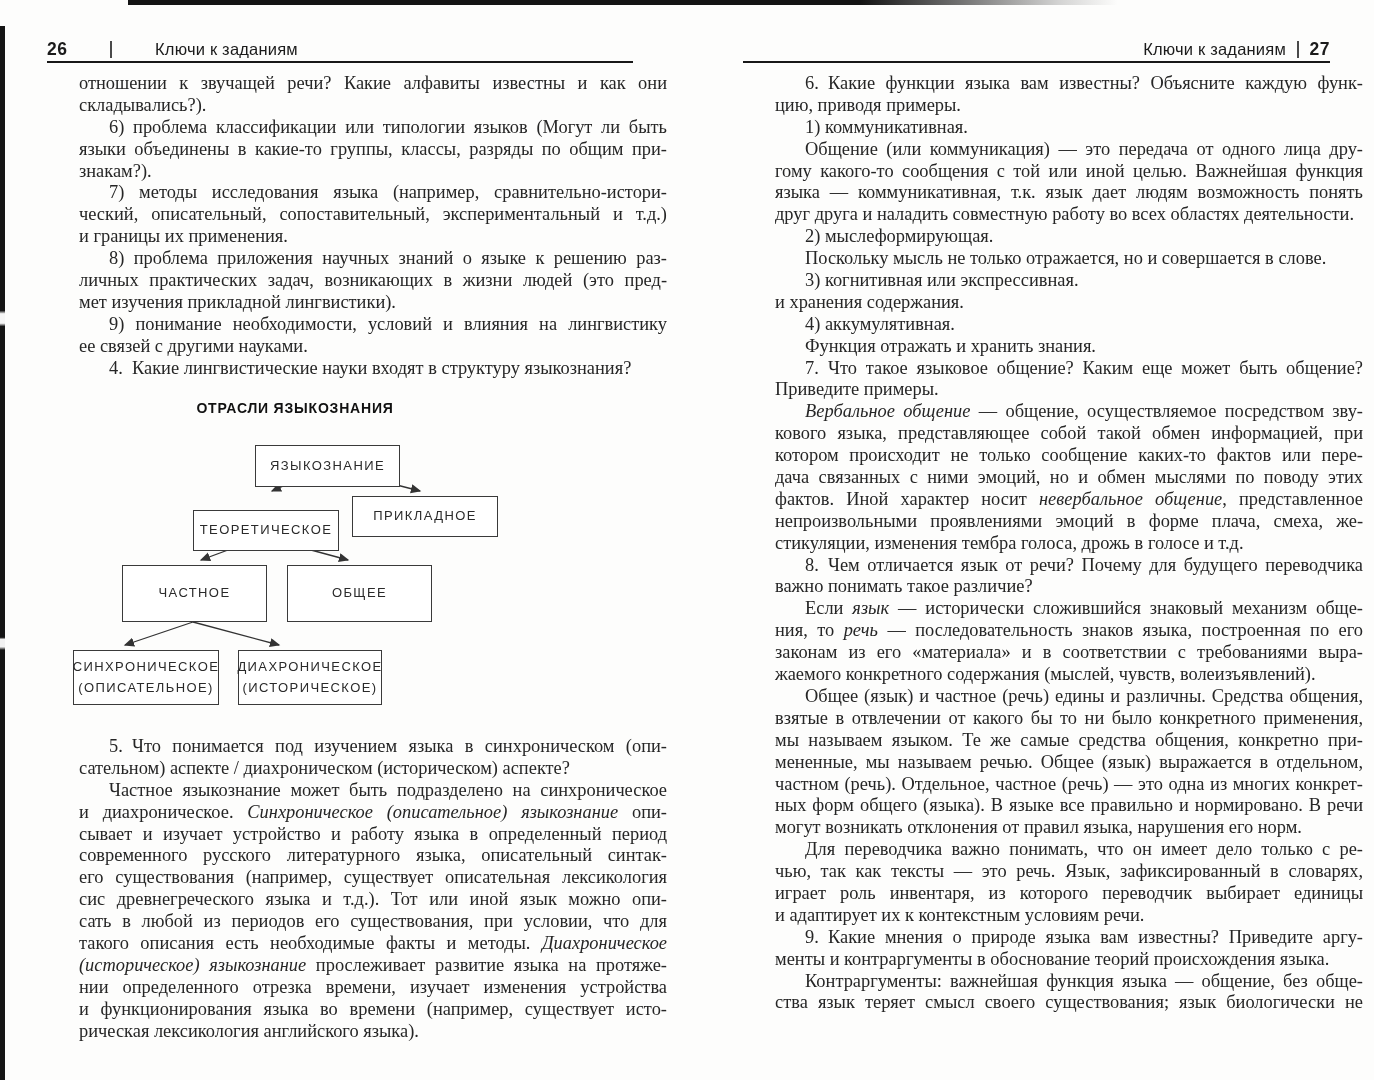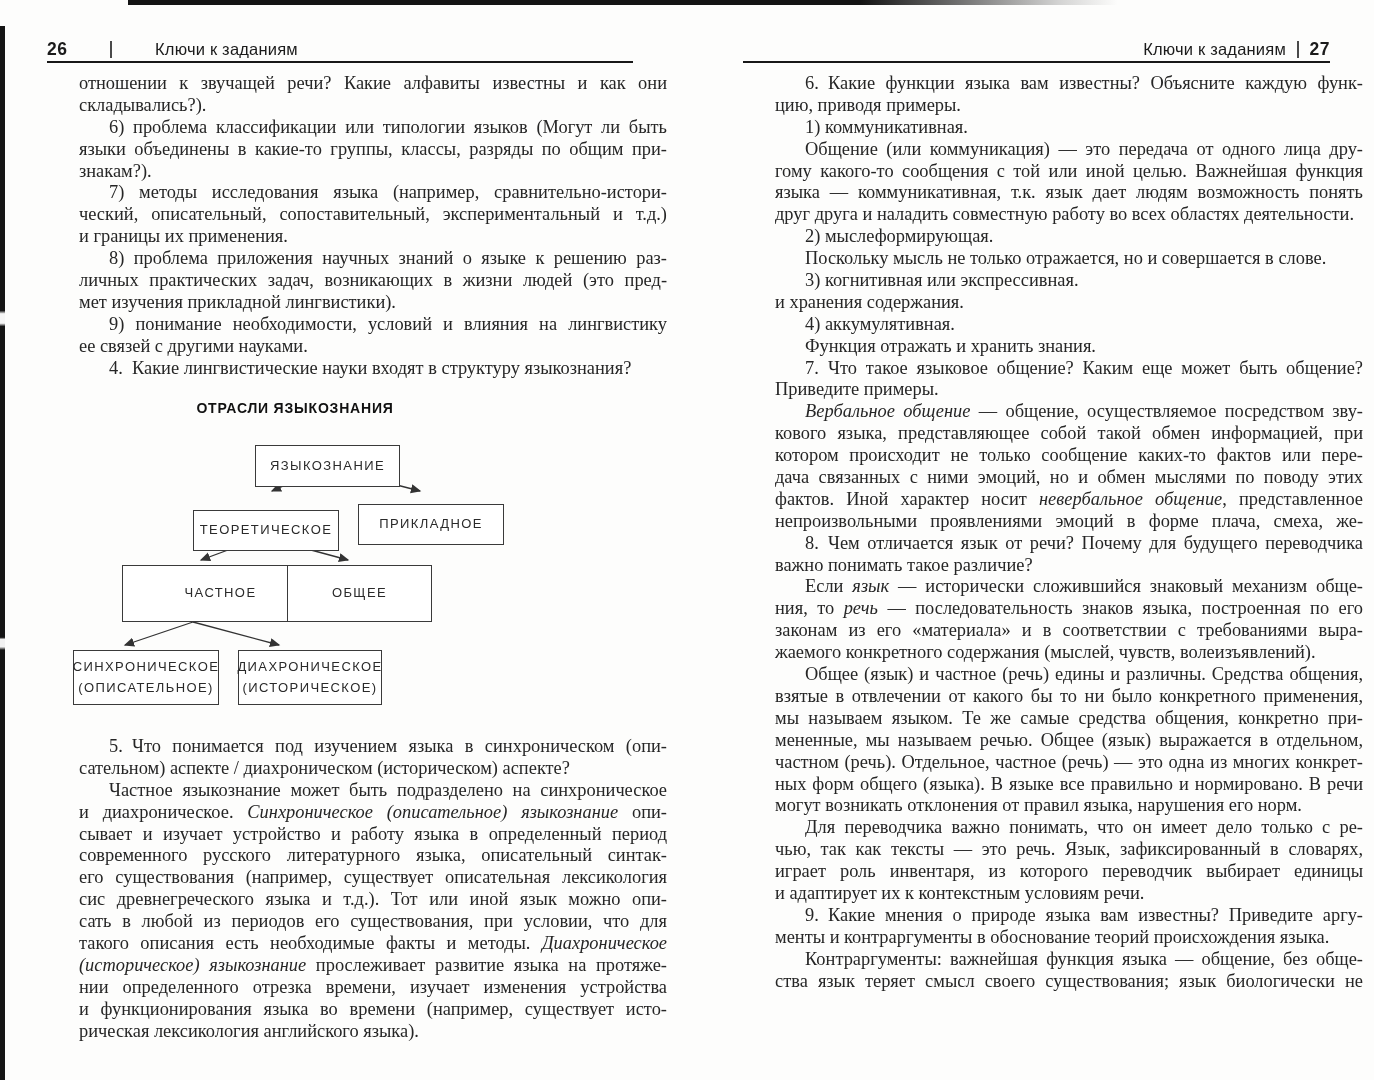--- a/index.html
+++ b/index.html
@@ -38,22 +38,22 @@
   .diagram{position:absolute;left:73px;top:398px;width:430px;height:316px;margin:0;}
   .dg-title{position:absolute;top:2px;left:14px;right:0;text-align:center;
     font-family:"Liberation Sans",sans-serif;font-weight:bold;font-size:14px;
     letter-spacing:.8px;color:#111;}
   .dg-arrows{position:absolute;left:0;top:0;width:430px;height:316px;}
   .dg-box{position:absolute;background:#fff;border:1.6px solid #3a3a3a;
     display:flex;flex-direction:column;align-items:center;justify-content:center;text-align:center;
     font-family:"Liberation Sans",sans-serif;font-size:13px;letter-spacing:1.4px;color:#2a2a2a;line-height:1.55;}
   .b-root{left:182px;top:13px;width:143px;height:40px;margin-top:34px;}
   .b-theo{left:120px;top:112px;width:144px;height:39px;}
-  .b-appl{left:285px;top:98px;width:144px;height:39px;margin-top:8px;}
-  .b-part{left:49px;top:167px;width:143px;height:55px;padding-left:26px;}
+  .b-appl{left:279px;top:98px;width:144px;height:39px;}
+  .b-part{left:49px;top:167px;width:143px;height:55px;}
   .b-gen{left:214px;top:167px;width:143px;height:55px;}
   .b-syn{left:0;top:252px;width:144px;height:53px;justify-content:center;}
   .b-dia{left:165px;top:252px;width:142px;height:53px;}
 </style>
 </head>
 <body>
 
 <div class="screen">
 
   <div class="artifact-top"></div>
@@ -165,20 +165,21 @@
         <div class="line ind end">4) аккумулятивная.</div>
         <div class="line ind end">Функция отражать и хранить знания.</div>
         <div class="line ind">7. Что такое языковое общение? Каким еще может быть общение?</div>
         <div class="line end">Приведите примеры.</div>
         <div class="line ind"><i>Вербальное общение</i> — общение, осуществляемое посредством зву-</div>
         <div class="line">кового языка, представляющее собой такой обмен информацией, при</div>
         <div class="line">котором происходит не только сообщение каких-то фактов или пере-</div>
         <div class="line">дача связанных с ними эмоций, но и обмен мыслями по поводу этих</div>
         <div class="line">фактов. Иной характер носит <i>невербальное общение</i>, представленное</div>
         <div class="line">непроизвольными проявлениями эмоций в форме плача, смеха, же-</div>
+        <div class="line end">стикуляции, изменения тембра голоса, дрожь в голосе и т.д.</div>
         <div class="line ind">8. Чем отличается язык от речи? Почему для будущего переводчика</div>
         <div class="line end">важно понимать такое различие?</div>
         <div class="line ind">Если <i>язык</i> — исторически сложившийся знаковый механизм обще-</div>
         <div class="line">ния, то <i>речь</i> — последовательность знаков языка, построенная по его</div>
         <div class="line">законам из его «материала» и в соответствии с требованиями выра-</div>
         <div class="line end">жаемого конкретного содержания (мыслей, чувств, волеизъявлений).</div>
         <div class="line ind">Общее (язык) и частное (речь) едины и различны. Средства общения,</div>
         <div class="line">взятые в отвлечении от какого бы то ни было конкретного применения,</div>
         <div class="line">мы называем языком. Те же самые средства общения, конкретно при-</div>
         <div class="line">мененные, мы называем речью. Общее (язык) выражается в отдельном,</div>

